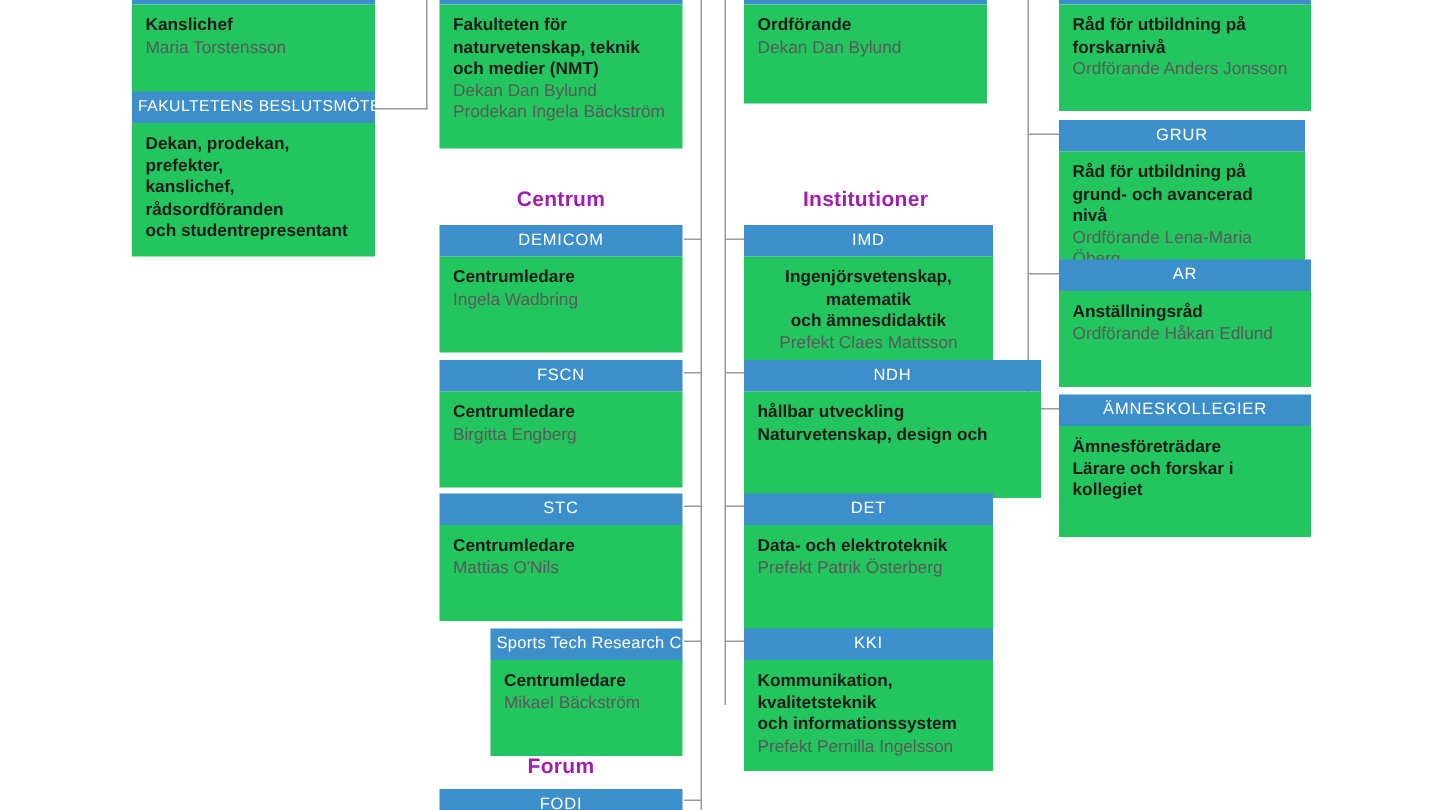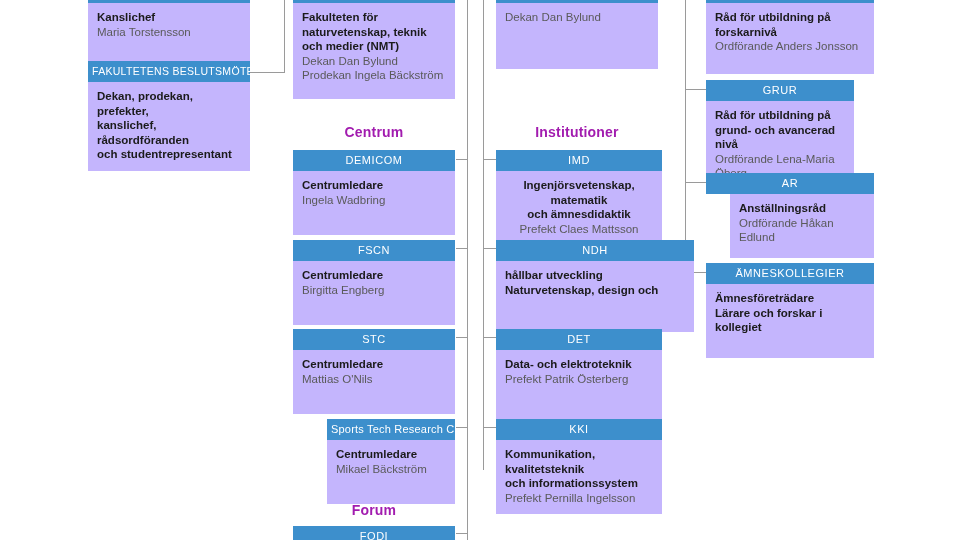--- a/index.html
+++ b/index.html
@@ -46,21 +46,21 @@
     line-height: 16px;
     padding: 2px 4px 3px 4px;
     white-space: nowrap;
     overflow: hidden;
   }
   .card-head.mixedcase {
     letter-spacing: 0.2px;
     font-size: 11px;
   }
   .card-body {
-    background: #c4b5fd;
+    background: #22c55e;
     padding: 7px 9px 9px 9px;
   }
   .card-body .strong {
     font-weight: bold;
     color: #1b1b1b;
     font-size: 11.5px;
     line-height: 14.5px;
     display: block;
   }
   .card-body .light {
@@ -172,20 +172,21 @@
   <div class="caption" style="left:293px; top:502px; width:162px;">Forum</div>
 
   <div class="card" style="left:293px; top:526px; width:162px;">
     <div class="card-head">FODI</div>
 
   </div>
 
   <div class="card" style="left:496px; top:-18px; width:162px;">
     <div class="card-head">FAKULTETSNÄMND</div>
     <div class="card-body" style="min-height:50px;">
+      <span class="strong">Ordförande</span>
       <span class="light">Dekan Dan Bylund</span>
     </div>
   </div>
 
   <div class="caption" style="left:496px; top:124px; width:162px;">Institutioner</div>
 
   <div class="card" style="left:496px; top:150px; width:166px;">
     <div class="card-head">IMD</div>
     <div class="card-body" style="min-height:55px;text-align:center;">
       <span class="strong">Ingenjörsvetenskap, matematik</span>
@@ -221,32 +222,32 @@
 
   <div class="card" style="left:706px; top:-18px; width:168px;">
     <div class="card-head">FUR</div>
     <div class="card-body" style="min-height:55px;">
       <span class="strong">Råd för utbildning på</span>
       <span class="strong">forskarnivå</span>
       <span class="light">Ordförande Anders Jonsson</span>
     </div>
   </div>
 
-  <div class="card" style="left:706px; top:80px; width:148px;">
+  <div class="card" style="left:706px; top:80px; width:164px;">
     <div class="card-head">GRUR</div>
     <div class="card-body" style="min-height:55px;">
       <span class="strong">Råd för utbildning på</span>
       <span class="strong">grund- och avancerad nivå</span>
       <span class="light">Ordförande Lena-Maria Öberg</span>
     </div>
   </div>
 
   <div class="card" style="left:706px; top:173px; width:168px;">
     <div class="card-head">AR</div>
-    <div class="card-body" style="min-height:48px;margin-left:24px;">
+    <div class="card-body" style="min-height:48px;">
       <span class="strong">Anställningsråd</span>
       <span class="light">Ordförande Håkan Edlund</span>
     </div>
   </div>
 
   <div class="card" style="left:706px; top:263px; width:168px;">
     <div class="card-head">ÄMNESKOLLEGIER</div>
     <div class="card-body" style="min-height:58px;">
       <span class="strong">Ämnesföreträdare</span>
       <span class="strong">Lärare och forskar i kollegiet</span>

